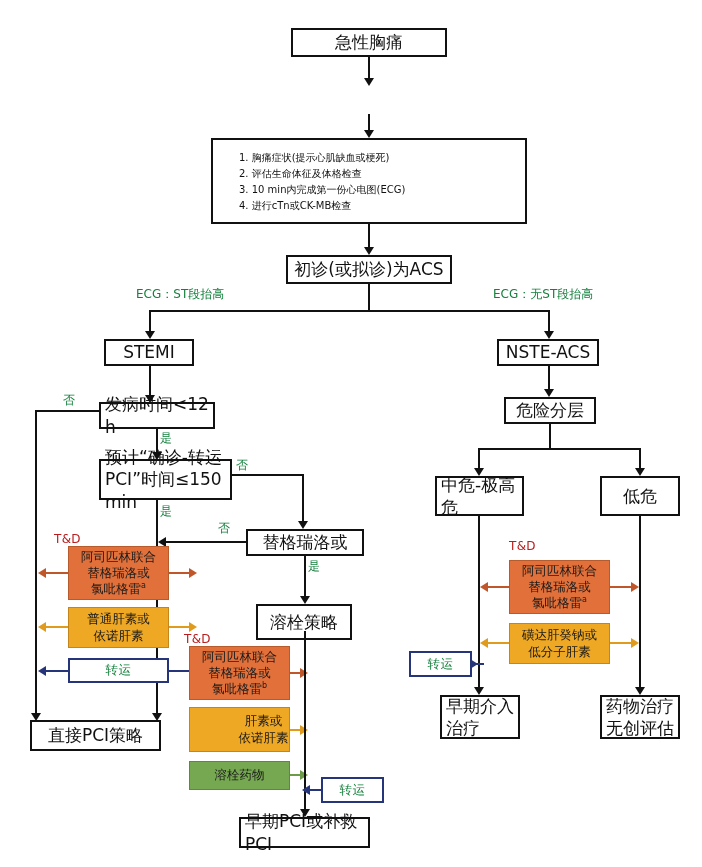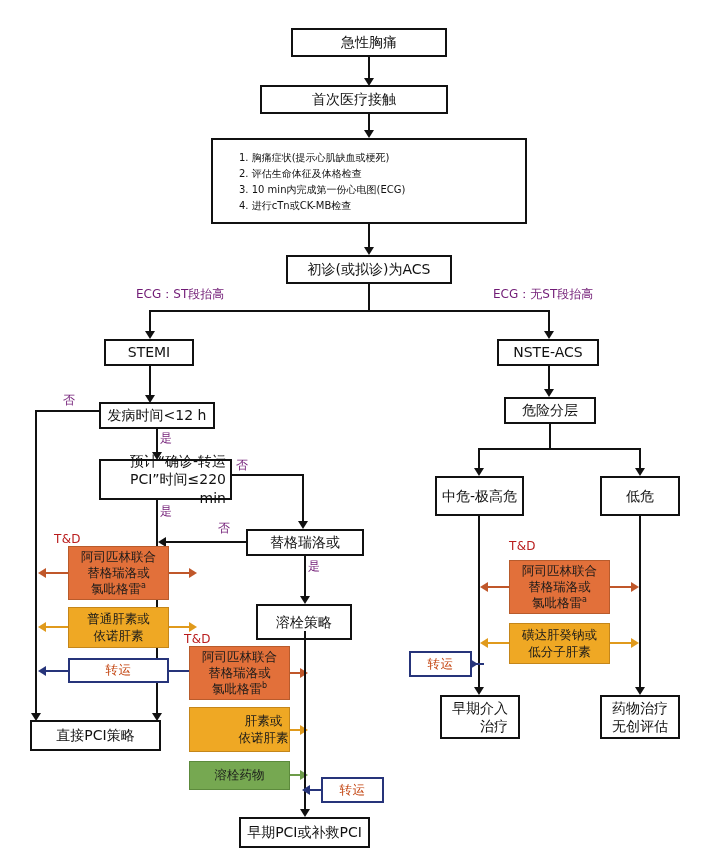--- a/index.html
+++ b/index.html
@@ -17,42 +17,42 @@
   }
   
   .node{
     position:absolute;
     box-sizing:border-box;
     border:2px solid #111111;
     background:#ffffff;
     display:flex;
     align-items:center;
     justify-content:center;
-    text-align:right;
-    font-size:14px;
+    text-align:left;
+    font-size:17px;
     line-height:1.32;
     color:#111111;
     white-space:pre-line;
     padding:2px 4px;
   }
   .node.thick{border-width:2.5px;}
   .node.detail{
     justify-content:flex-start;
     text-align:left;
     padding:7px 10px 6px 26px;
     font-size:10px;
     line-height:1.6;
   }
   
   .xfer{
     position:absolute;
     box-sizing:border-box;
     border:2px solid #26347a;
     background:#ffffff;
-    color:#c2410c;
+    color:#15803d;
     display:flex;
     align-items:center;
     justify-content:center;
     font-size:12.5px;
     letter-spacing:.5px;
   }
   
   .drug{
     position:absolute;
     box-sizing:border-box;
@@ -68,21 +68,21 @@
   }
   .drug.orange{background:#e2703a;border-color:#b85b2c;}
   .drug.amber {background:#efa824;border-color:#c4861a;}
   .drug.green {background:#76a851;border-color:#5c8a3c;}
   .drug sup{font-size:8px;vertical-align:super;line-height:0;}
 
   
   .lbl{
     position:absolute;
     font-size:12px;
-    color:#701a75;
+    color:#15803d;
     white-space:nowrap;
     line-height:1;
   }
   .lbl.td{
     color:#b91c1c;
     font-size:12px;
     letter-spacing:.3px;
   }
   
   .ln{position:absolute;background:#111111;}
@@ -108,21 +108,20 @@
 </head>
 <body>
 
 <div id="canvas">
 
   <div class="node thick" style="left:291px;top:28px;width:156px;height:29px;">急性胸痛</div>
 
   <div class="ln v" style="left:368px;top:57px;height:22px;"></div>
   <div class="arw down" style="left:364px;top:78px;"></div>
 
-  <div class="node thick" style="left:260px;top:85px;width:188px;height:29px;">首次医疗接触</div>
 
   <div class="ln v" style="left:368px;top:114px;height:18px;"></div>
   <div class="arw down" style="left:364px;top:130px;"></div>
 
   <div class="node thick detail" style="left:211px;top:138px;width:316px;height:86px;">1. 胸痛症状(提示心肌缺血或梗死)
 2. 评估生命体征及体格检查
 3. 10 min内完成第一份心电图(ECG)
 4. 进行cTn或CK-MB检查</div>
 
   <div class="ln v" style="left:368px;top:224px;height:24px;"></div>
@@ -151,21 +150,21 @@
   <div class="ln h" style="left:35px;top:410px;width:64px;"></div>
   <div class="ln v" style="left:35px;top:410px;height:306px;"></div>
   <div class="arw down" style="left:31px;top:713px;"></div>
   <div class="lbl" style="left:63px;top:394px;">否</div>
 
   <div class="ln v" style="left:156px;top:429px;height:24px;"></div>
   <div class="arw down" style="left:152px;top:452px;"></div>
   <div class="lbl" style="left:160px;top:432px;">是</div>
 
   <div class="node thick" style="left:99px;top:459px;width:133px;height:41px;">预计“确诊-转运
-PCI”时间≤220 min</div>
+PCI”时间≤150 min</div>
 
   <div class="ln h" style="left:232px;top:474px;width:72px;"></div>
   <div class="ln v" style="left:302px;top:474px;height:49px;"></div>
   <div class="arw down" style="left:298px;top:521px;"></div>
   <div class="lbl" style="left:236px;top:459px;">否</div>
 
   <div class="node thick" style="left:246px;top:529px;width:118px;height:27px;">替格瑞洛或</div>
 
   <div class="ln h" style="left:162px;top:541px;width:84px;"></div>
   <div class="arw left" style="left:158px;top:537px;"></div>

